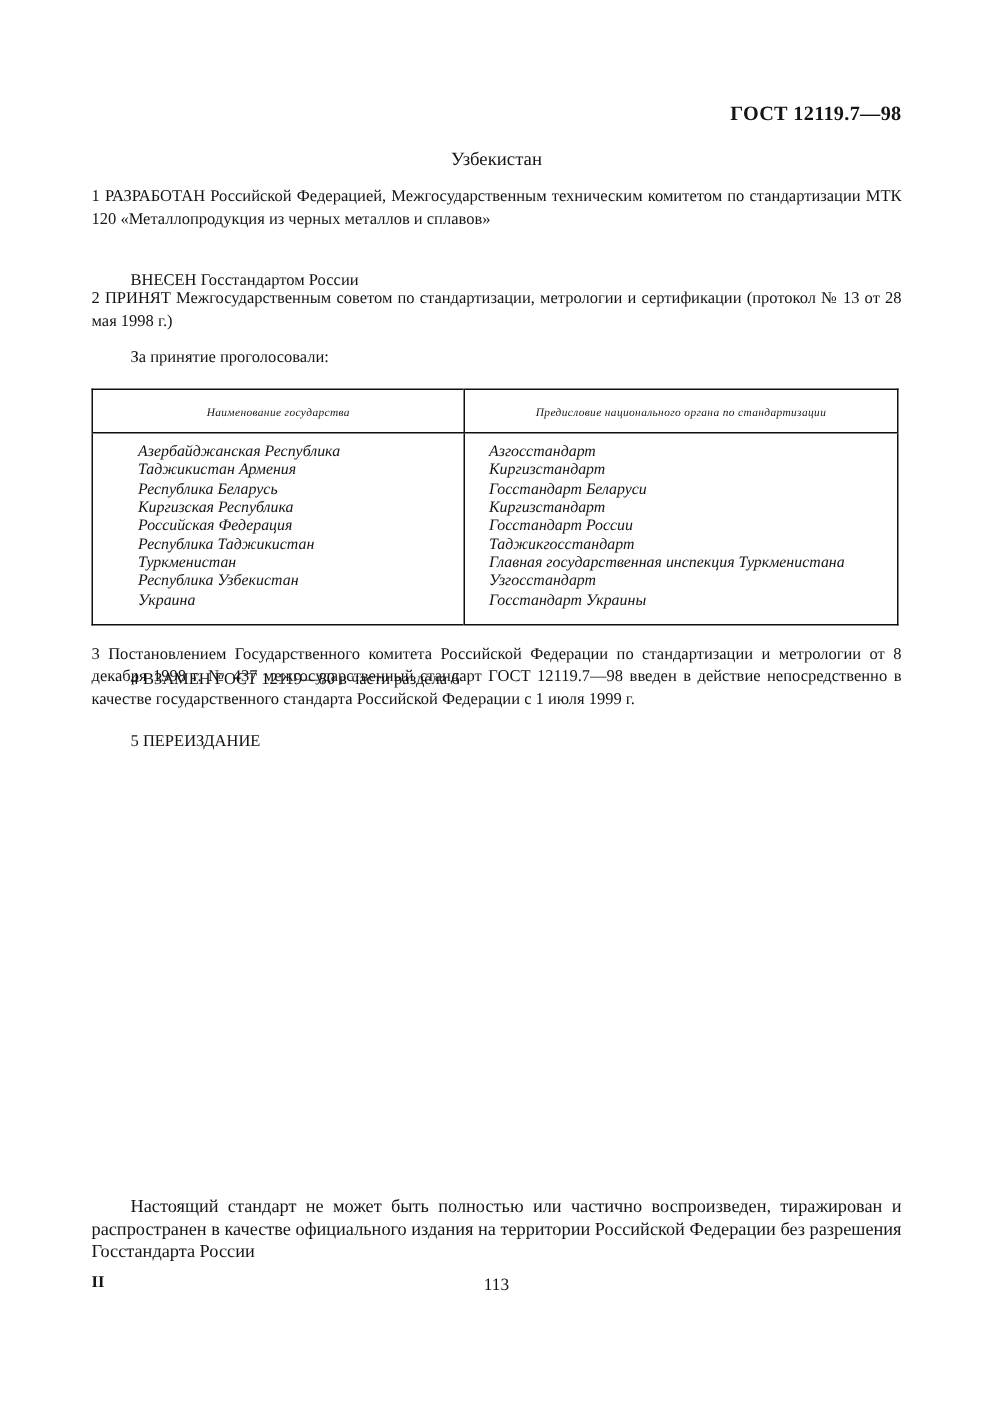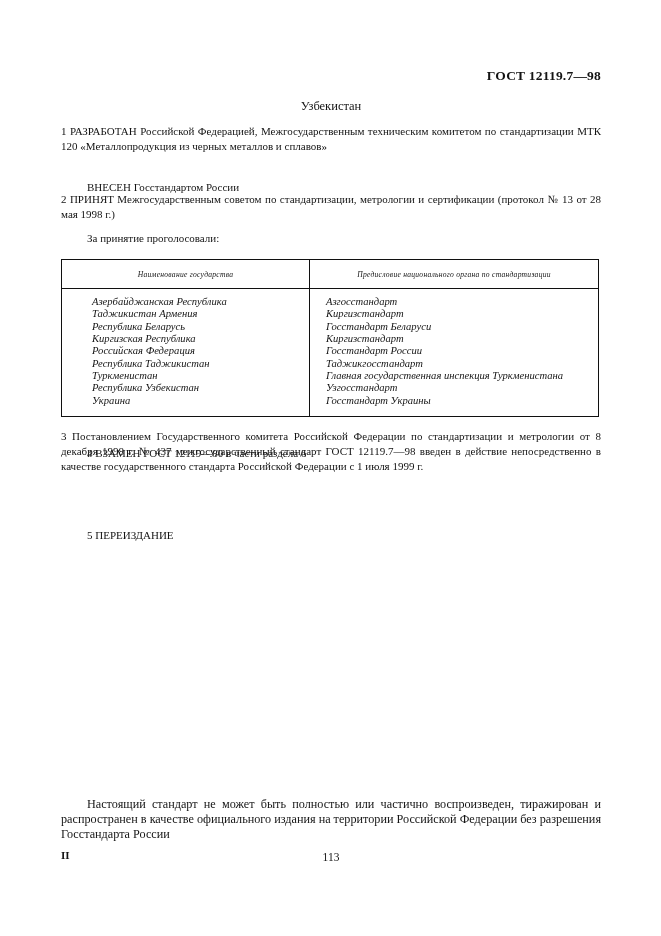--- a/index.html
+++ b/index.html
@@ -60,21 +60,21 @@
     text-align: justify;
     text-justify: inter-word;
   }
 
   .p-razrabotan { top: 124px; }
   .p-vnesen     { top: 164px; text-indent: 26px; margin-top: 16px; }
   .p-prinyat    { top: 192px; }
   .p-golos      { top: 231px; text-indent: 26px; }
   .p-postanov   { top: 429px; }
   .p-vzamen     { top: 446px; text-indent: 26px; }
-  .p-pereizd    { top: 528px; text-indent: 26px; font-family: Liberation Serif, serif; }
+  .p-pereizd    { top: 487px; text-indent: 26px; font-family: Liberation Serif, serif; }
 
   
   .states-table {
     position: absolute;
     left: 0;
     top: 259px;
     width: 538px;
     border-collapse: collapse;
     border: 1.6px solid #101010;
     table-layout: fixed;

